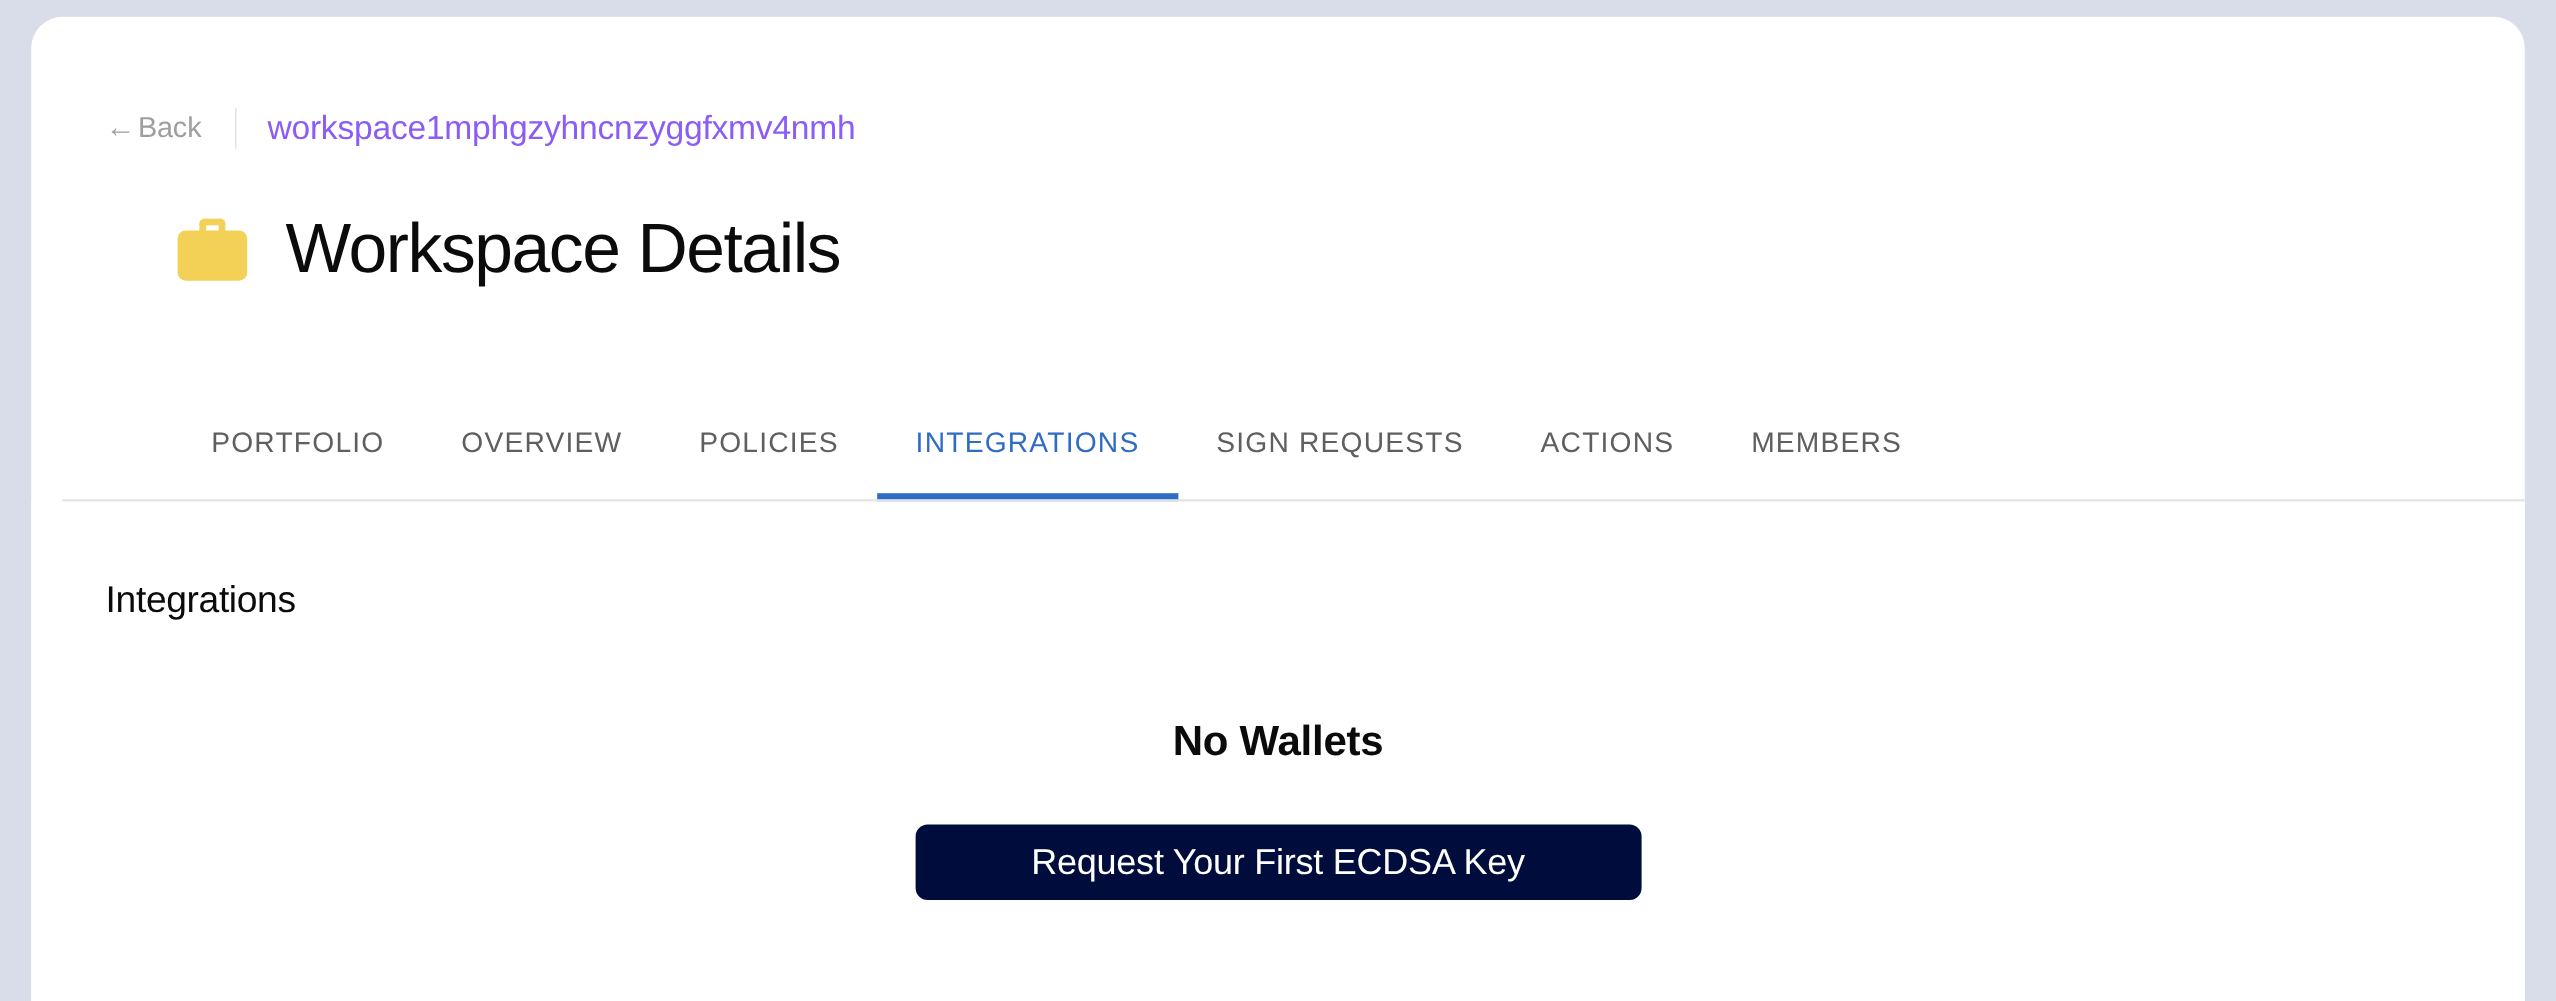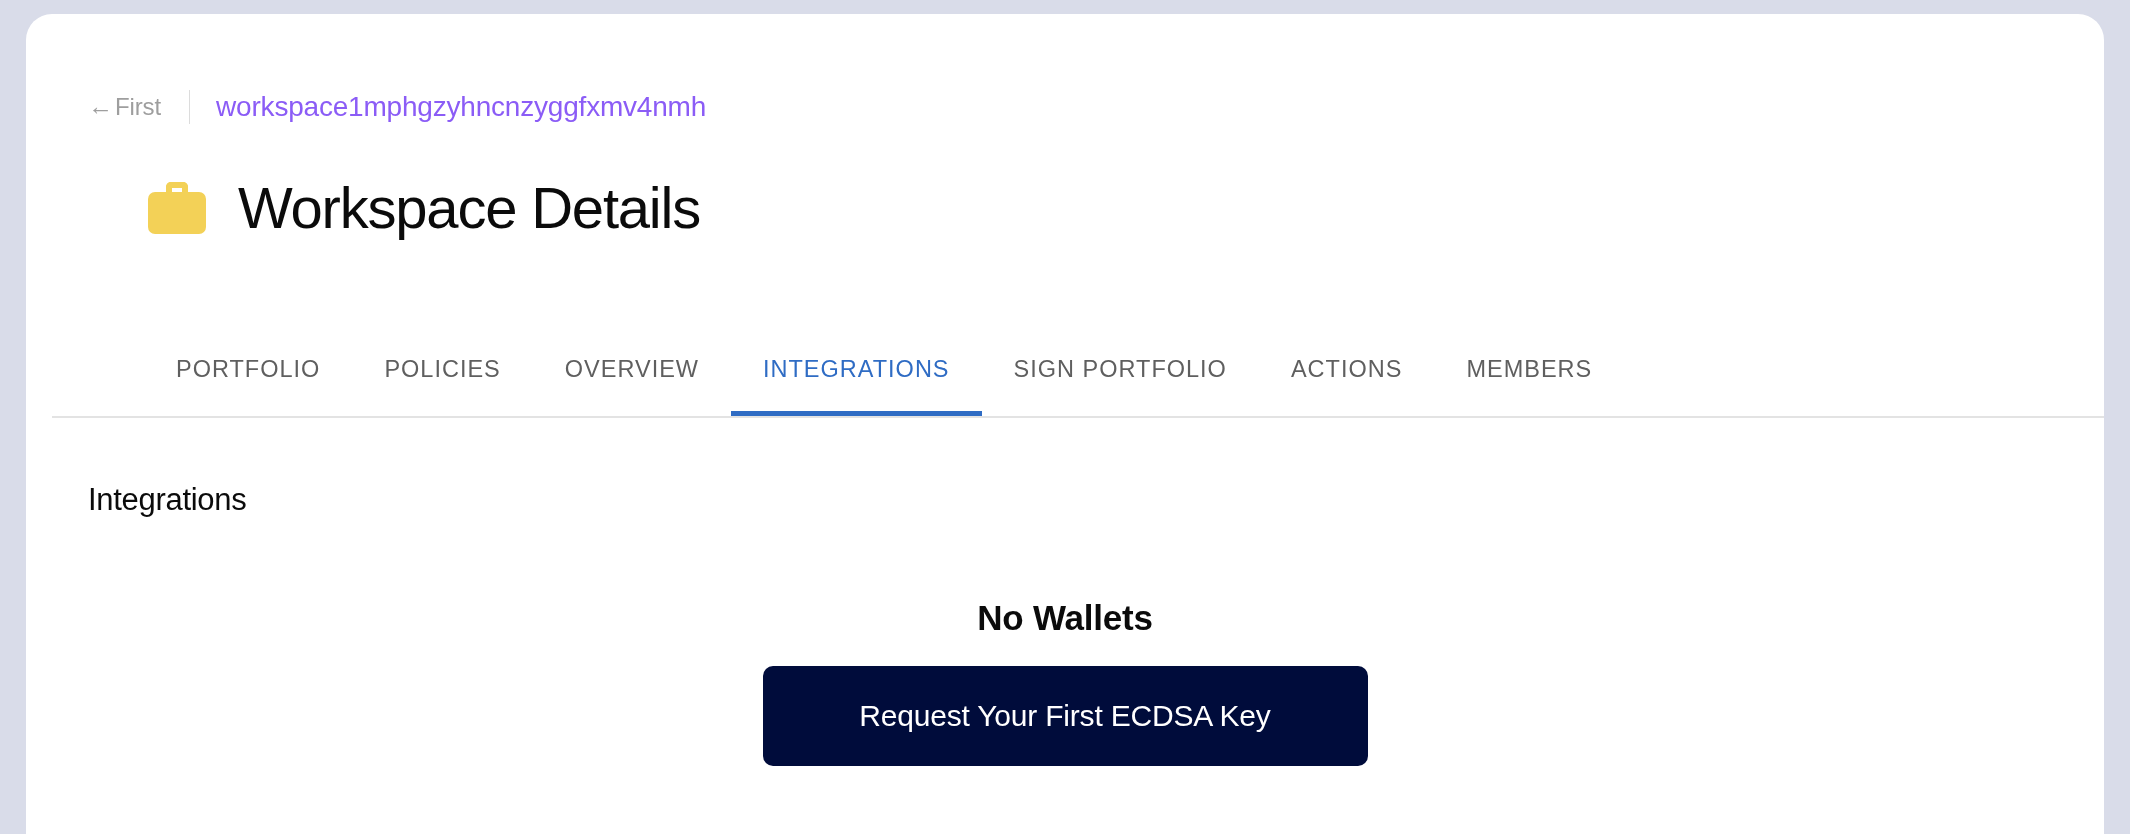--- a/index.html
+++ b/index.html
@@ -203,23 +203,23 @@
 
   .empty-title {
     font-size: 35px;
     font-weight: bold;
     color: #0b0b0b;
     letter-spacing: -0.2px;
     line-height: 1;
   }
 
   .cta-button {
-    margin-top: 31px;
+    margin-top: 52px;
     width: 605px;
-    height: 100px;
+    height: 63px;
     background: #000c3b;
     color: #ffffff;
     border: none;
     border-radius: 10px;
     font-family: inherit;
     font-size: 30px;
     letter-spacing: -0.2px;
     cursor: pointer;
     display: flex;
     align-items: center;
@@ -227,50 +227,50 @@
   }
 </style>
 </head>
 <body>
 
 <div class="app-card">
 
   <div class="breadcrumb">
     <div class="back-link">
       <span class="back-arrow">←</span>
-      <span>First</span>
+      <span>Back</span>
     </div>
     <div class="crumb-divider"></div>
     <div class="workspace-id">workspace1mphgzyhncnzyggfxmv4nmh</div>
   </div>
 
   <div class="page-title-row">
     <span class="briefcase-icon">
       <span class="handle"></span>
       <span class="body"></span>
     </span>
     <h1 class="page-title">Workspace Details</h1>
   </div>
 
   <div class="tabs-bar">
     <div class="tabs-list">
       <button class="tab">
           <span class="tab-pad">PORTFOLIO</span>
         </button>
       <button class="tab">
+          <span class="tab-pad">OVERVIEW</span>
+        </button>
+      <button class="tab">
           <span class="tab-pad">POLICIES</span>
-        </button>
-      <button class="tab">
-          <span class="tab-pad">OVERVIEW</span>
         </button>
       <button class="tab active">
           <span class="tab-pad">INTEGRATIONS</span>
         </button>
       <button class="tab">
-          <span class="tab-pad">SIGN PORTFOLIO</span>
+          <span class="tab-pad">SIGN REQUESTS</span>
         </button>
       <button class="tab">
           <span class="tab-pad">ACTIONS</span>
         </button>
       <button class="tab">
           <span class="tab-pad">MEMBERS</span>
         </button>
     </div>
     <div class="tabs-underline"></div>
   </div>

